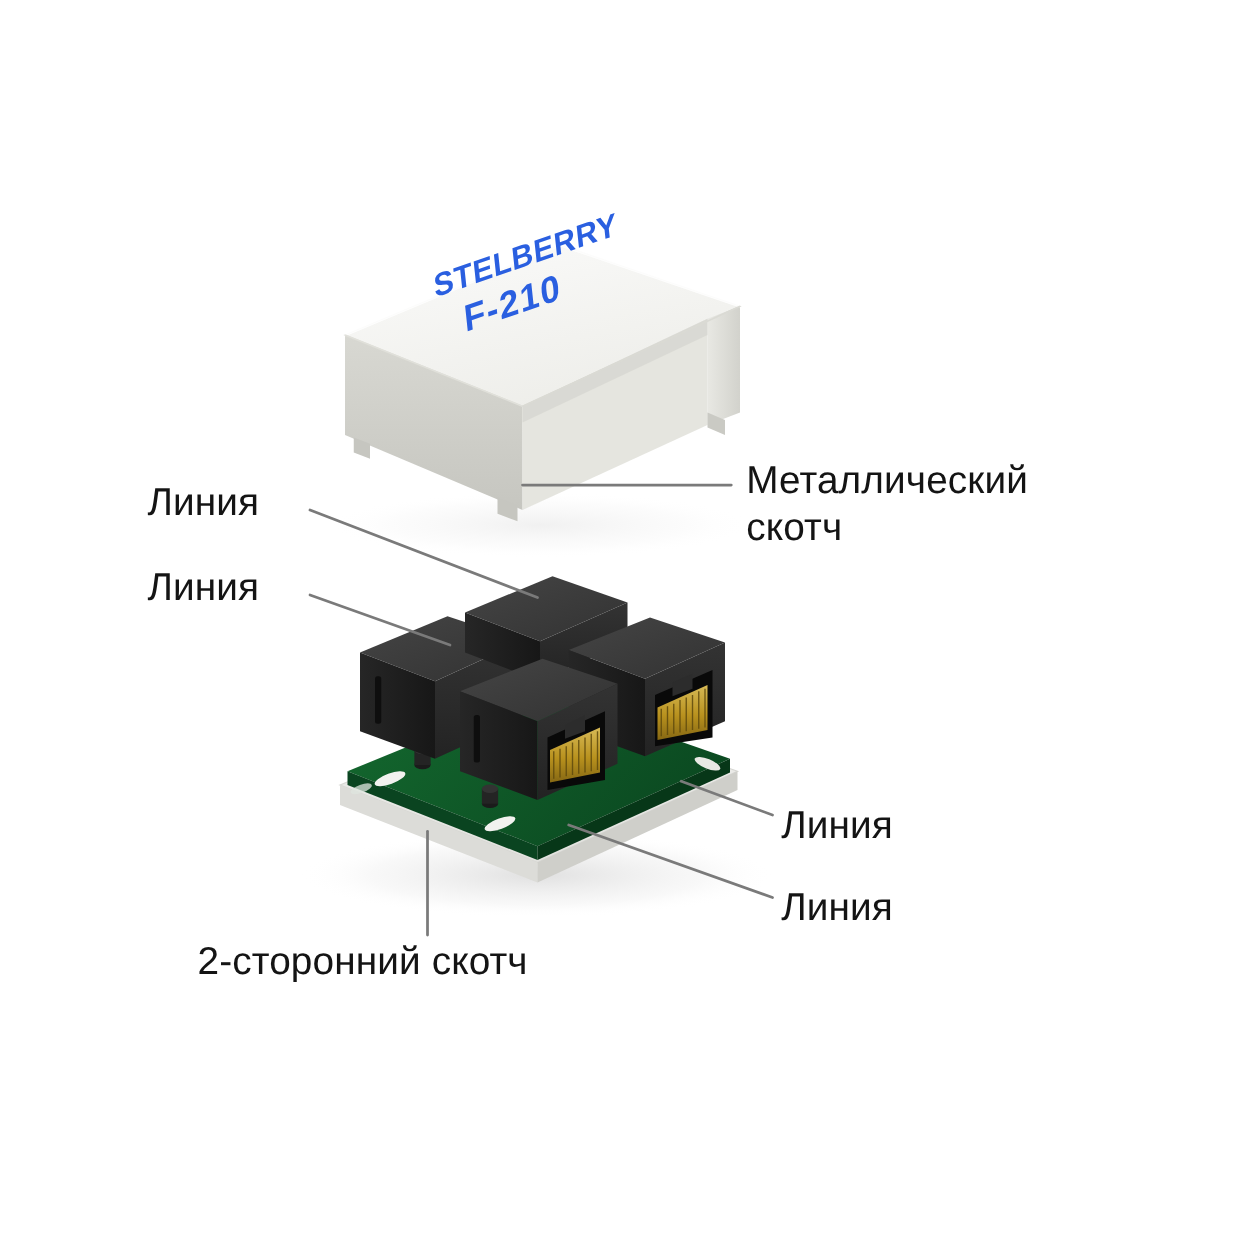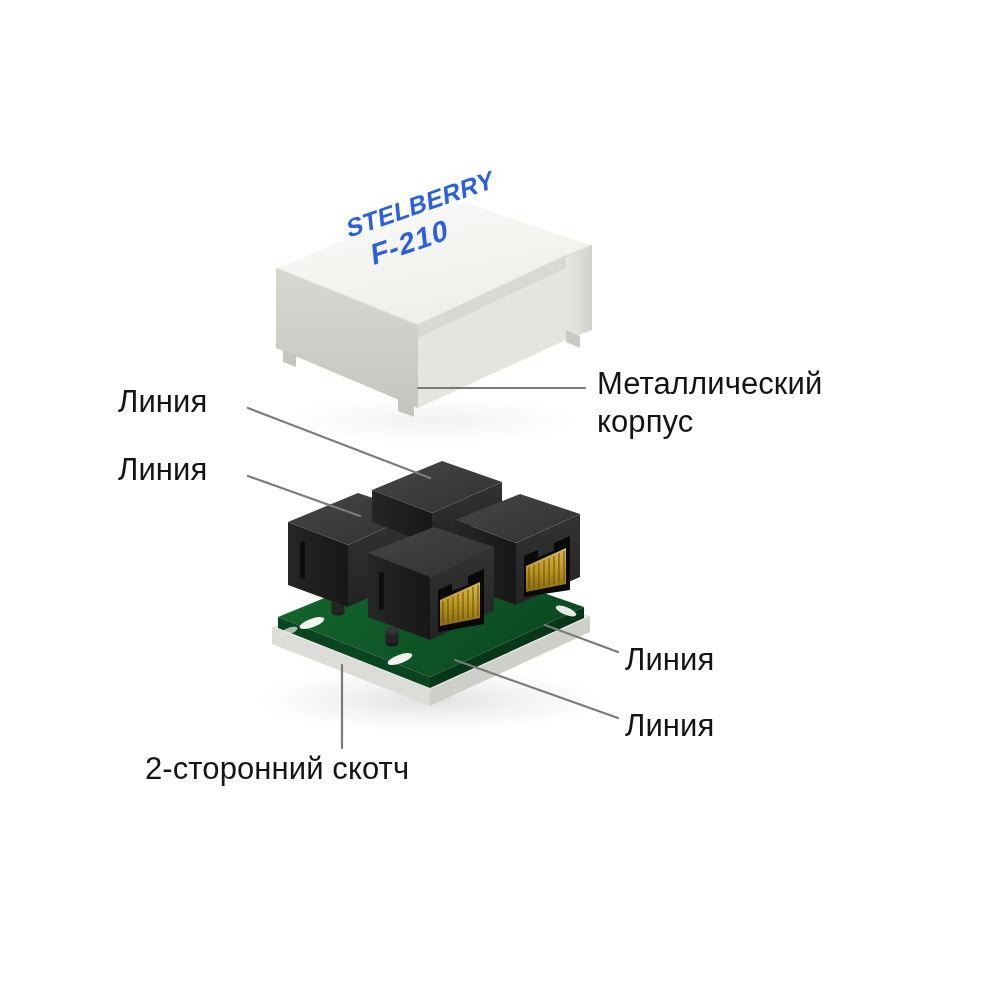--- a/index.html
+++ b/index.html
@@ -18,21 +18,21 @@
     font-size:31px;
     line-height:38px;
     white-space:pre-line;
     letter-spacing:0.1px;
   }
   .lbl-housing{left:597px;top:365px;width:330px;}
   .lbl-line1{left:118px;top:383px;}
   .lbl-line2{left:118px;top:451px;}
   .lbl-line3{left:625px;top:641px;}
   .lbl-line4{left:625px;top:707px;}
-  .lbl-tape{left:145px;top:750px;}
+  .lbl-tape{left:158px;top:750px;}
 </style>
 </head>
 <body>
 
 <div id="stage">
 
   <svg class="scene" viewBox="0 0 1000 1000">
     <defs>
       <linearGradient id="gHousTop" x1="0" y1="0" x2="0.5" y2="1">
         <stop offset="0%" stop-color="#fbfbfa"></stop>
@@ -207,21 +207,21 @@
       <line x1="418" y1="388" x2="585" y2="388"></line>
       <line x1="248" y1="408" x2="430" y2="478"></line>
       <line x1="248" y1="476" x2="360" y2="516"></line>
       <line x1="545" y1="625" x2="618" y2="652"></line>
       <line x1="455" y1="660" x2="618" y2="718"></line>
       <line x1="342" y1="665" x2="342" y2="748"></line>
     </g>
   </svg>
 
   <div class="lbl lbl-housing">Металлический
-корпус</div>
+скотч</div>
 
   <div class="lbl lbl-line1">Линия</div>
 
   <div class="lbl lbl-line2">Линия</div>
 
   <div class="lbl lbl-line3">Линия</div>
 
   <div class="lbl lbl-line4">Линия</div>
 
   <div class="lbl lbl-tape">2-сторонний скотч</div>

